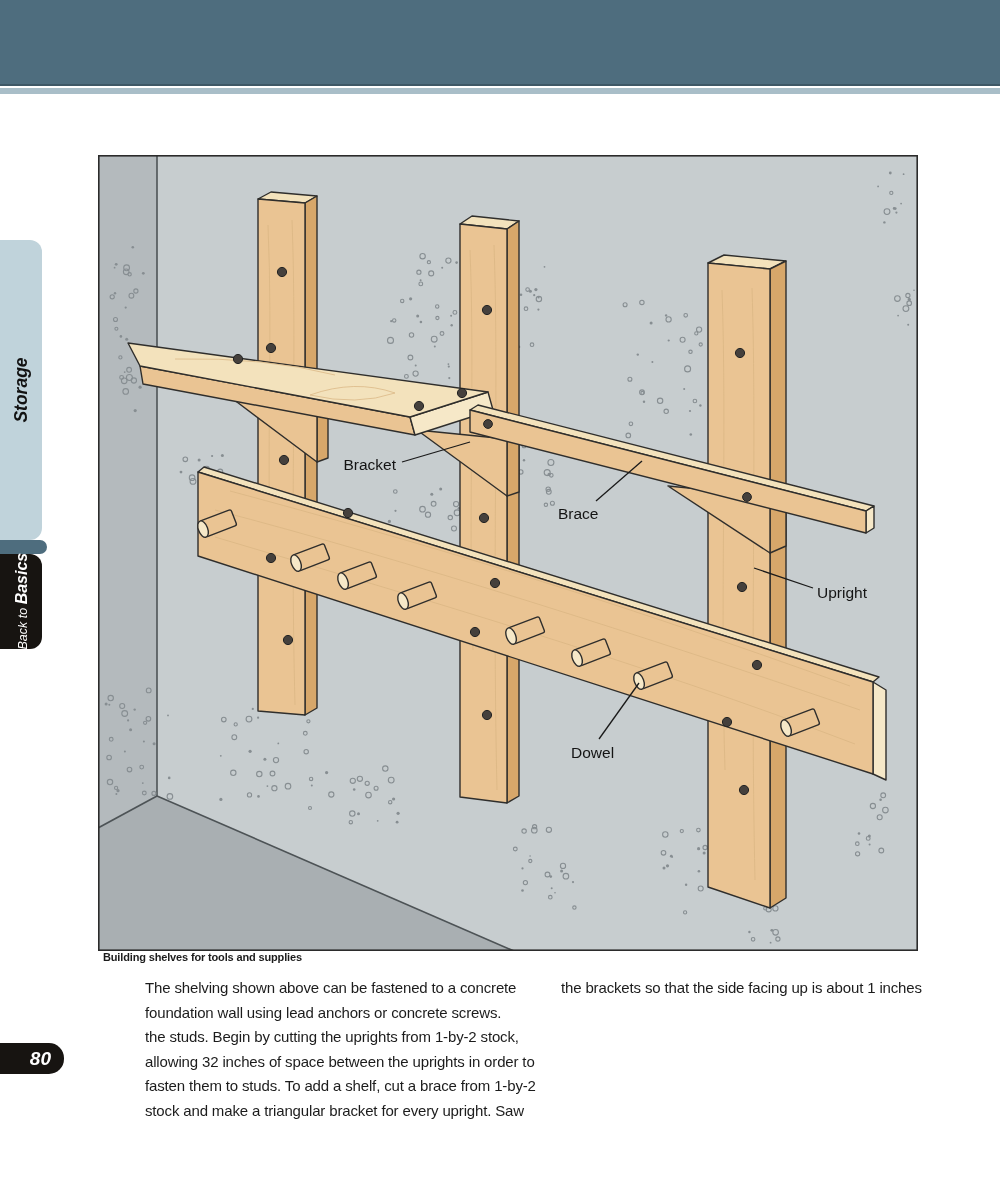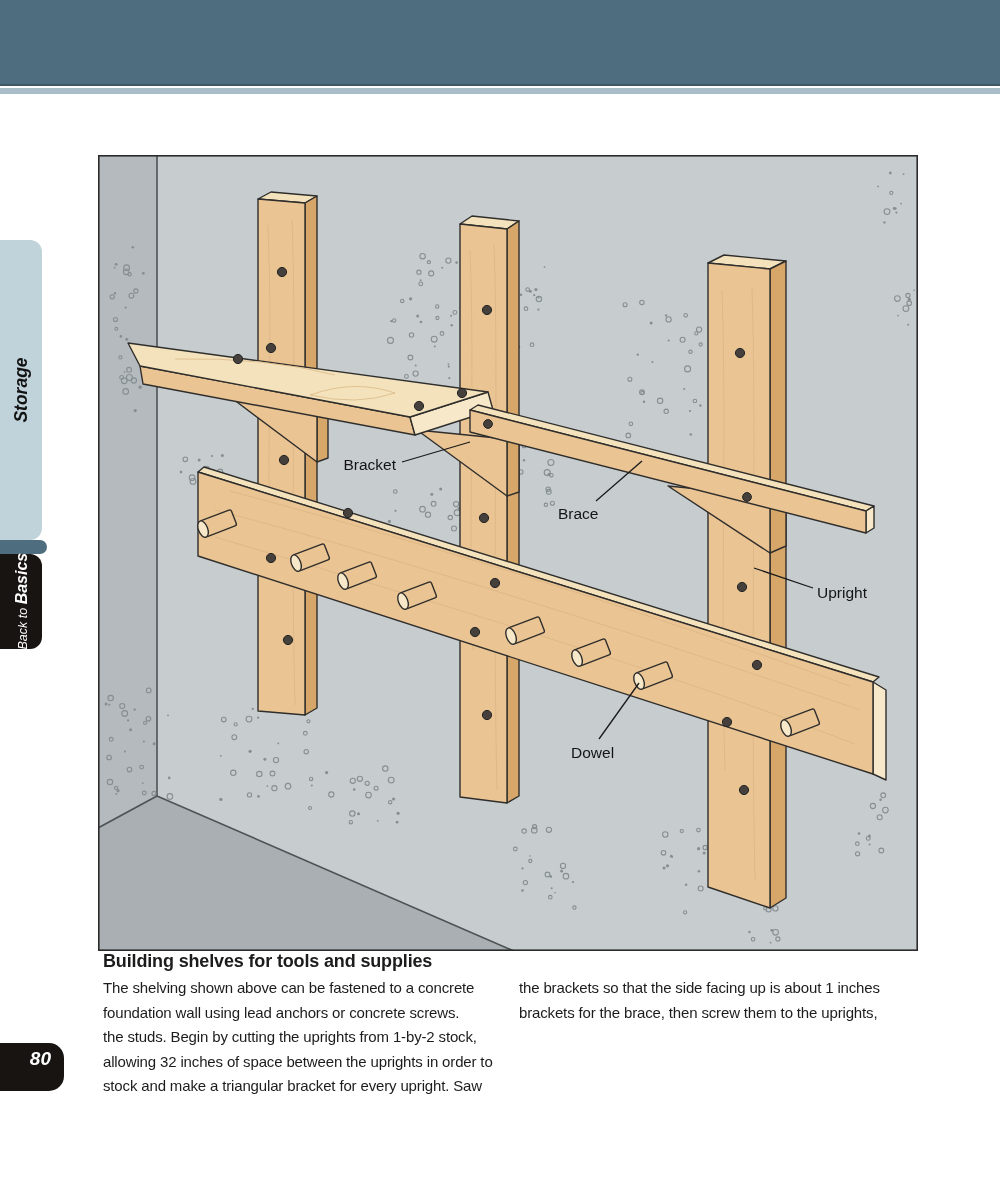--- a/index.html
+++ b/index.html
@@ -21,30 +21,30 @@
   #storage-tab .rot{position:absolute;width:300px;height:42px;left:-129px;top:129px;
      transform:rotate(-90deg);text-align:center;line-height:42px;
      font-style:italic;font-weight:600;font-size:17.5px;color:#121212;}
   #tab-divider{top:540px;width:47px;height:14px;background:var(--header-bar);
      border-radius:0 8px 8px 0;}
   #basics-tab{top:554px;width:42px;height:95px;background:var(--basics-tab-bg);}
   #basics-tab .rot{position:absolute;width:95px;height:42px;left:-26.5px;top:26.5px;
      transform:rotate(-90deg);text-align:center;line-height:42px;color:#fff;
      font-style:italic;font-size:12.5px;white-space:nowrap;}
   #basics-tab .rot b{font-size:16px;font-style:italic;}
-  #page-pill{top:1043px;width:64px;height:48px;background:var(--pill-bg);
+  #page-pill{top:1043px;width:64px;height:31px;background:var(--pill-bg);
      border-radius:0 15px 15px 0;}
   #page-pill .num{position:absolute;right:13px;top:0;line-height:31px;color:#fff;
      font-style:italic;font-weight:600;font-size:19px;}
   #figure-container{left:98px;top:145px;width:820px;height:796px;margin-top:10px;}
-  #article-heading{left:103px;top:951px;font-size:18px;font-weight:bold;letter-spacing:-.15px;}
+  #article-heading{left:103px;top:951px;font-size:11px;font-weight:bold;letter-spacing:-.15px;}
   .col{top:976px;}
   #col-left{left:103px;}
   #col-right{left:519px;}
-  .tline{line-height:24.5px;font-size:15px;white-space:nowrap;letter-spacing:-.15px;}
+  .tline{line-height:24.5px;font-size:15px;white-space:nowrap;letter-spacing:-.15px;margin-left:42px;}
   svg .ol{stroke:var(--outline);stroke-width:1.4;stroke-linejoin:round;}
   svg .wf{fill:var(--wood-front);}
   svg .ws{fill:var(--wood-side);}
   svg .wt{fill:var(--wood-top);}
   svg .we{fill:var(--wood-end);}
   svg .grain{fill:none;stroke:#d9b583;stroke-width:1;opacity:.75;}
   svg .screw{fill:#45403c;stroke:#232323;stroke-width:1;}
   svg .leader{stroke:#1a1a1a;stroke-width:1.3;}
   svg .figlabel{font-family:"Liberation Sans",sans-serif;font-size:15.5px;fill:#141414;}
 </style>
@@ -509,20 +509,20 @@
       <rect x="98.8" y="145.8" width="818.4" height="794.4" fill="none" stroke="#2b2b2b" stroke-width="1.6"></rect>
     </svg>
   </div>
 
   <div id="article-heading" class="abs">Building shelves for tools and supplies</div>
   <div id="col-left" class="abs col">
       <div class="tline">The shelving shown above can be fastened to a concrete</div>
       <div class="tline">foundation wall using lead anchors or concrete screws.</div>
       <div class="tline">the studs. Begin by cutting the uprights from 1-by-2 stock,</div>
       <div class="tline">allowing 32 inches of space between the uprights in order to</div>
+      <div class="tline">fasten them to studs. To add a shelf, cut a brace from 1-by-2</div>
       <div class="tline">stock and make a triangular bracket for every upright. Saw</div>
     </div>
   <div id="col-right" class="abs col">
       <div class="tline">the brackets so that the side facing up is about 1 inches</div>
-      <div class="tline">brackets for the brace, then screw them to the uprights,</div>
     </div>
 
 </div>
 
 </body></html>

